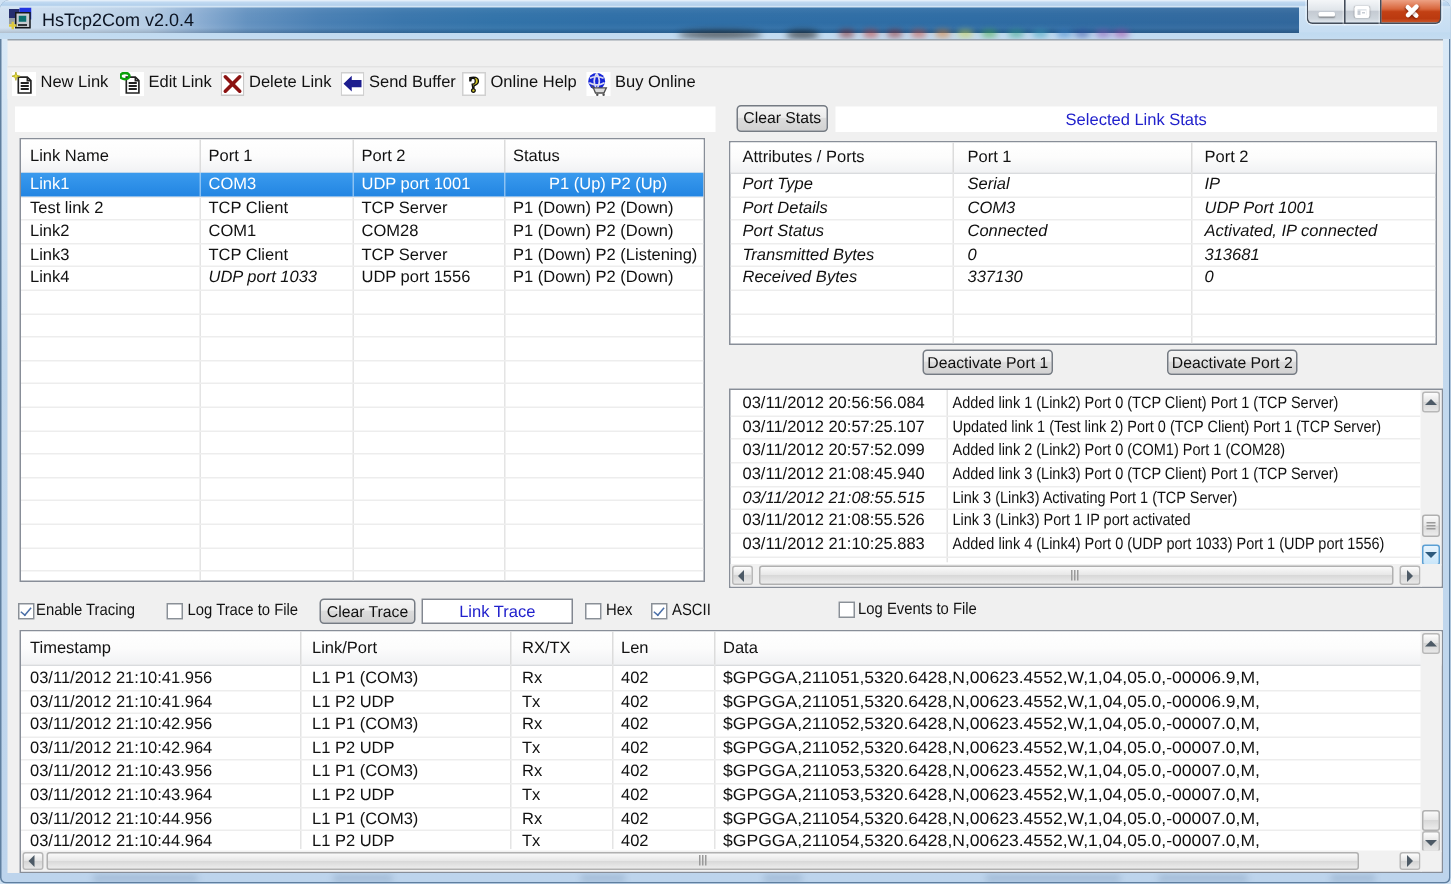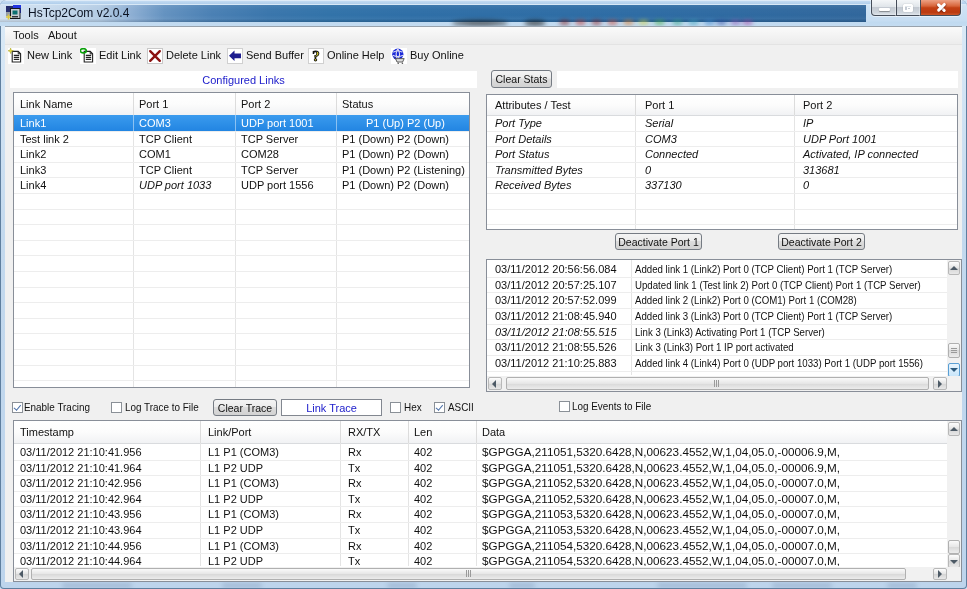--- a/index.html
+++ b/index.html
@@ -111,24 +111,20 @@
  <div id="client"></div>
  <div id="botsm" style="position:absolute;left:2px;top:582px;width:963px;height:6px;overflow:hidden;border-radius:0 0 4px 4px;">
       <div style="position: absolute; left: 60px; top: 1px; width: 70px; height: 5px; background: rgb(143, 169, 198); filter: blur(2px); opacity: 0.55; border-radius: 3px;"></div>
       <div style="position: absolute; left: 220px; top: 1px; width: 40px; height: 5px; background: rgb(143, 169, 198); filter: blur(2px); opacity: 0.55; border-radius: 3px;"></div>
       <div style="position: absolute; left: 385px; top: 1px; width: 30px; height: 5px; background: rgb(143, 169, 198); filter: blur(2px); opacity: 0.55; border-radius: 3px;"></div>
       <div style="position: absolute; left: 507px; top: 1px; width: 26px; height: 5px; background: rgb(143, 169, 198); filter: blur(2px); opacity: 0.55; border-radius: 3px;"></div>
       <div style="position: absolute; left: 655px; top: 1px; width: 90px; height: 5px; background: rgb(143, 169, 198); filter: blur(2px); opacity: 0.55; border-radius: 3px;"></div>
       <div style="position: absolute; left: 770px; top: 1px; width: 60px; height: 5px; background: rgb(143, 169, 198); filter: blur(2px); opacity: 0.55; border-radius: 3px;"></div>
       <div style="position: absolute; left: 885px; top: 1px; width: 30px; height: 5px; background: rgb(143, 169, 198); filter: blur(2px); opacity: 0.55; border-radius: 3px;"></div>
     </div>
- <div id="menubar">
-      <span style="left:8px;">Tools</span>
-      <span style="left:43px;">About</span>
-    </div>
  <div id="toolbar">
    <div class="tbi" style="left:3px;">
         <svg class="ic" viewBox="0 0 16 16">
      <path d="M4.2 3.4 h6 l2.4 2.4 V14 H4.2 z" fill="#fff" stroke="#222" stroke-width="1.1"></path>
      <path d="M10.2 3.4 v2.4 h2.4" fill="none" stroke="#222" stroke-width="1"></path>
      <path d="M5.8 7.3h5.4M5.8 9.3h5.4M5.8 11.3h5.4" stroke="#222" stroke-width="1.3"></path>
      <path d="M2.6 0 L3.2 2.2 L5.4 2.8 L3.2 3.4 L2.6 5.6 L2 3.4 L-0.2 2.8 L2 2.2 Z" fill="#ece23c" stroke="#a8a018" stroke-width="0.5"></path>
    </svg>
         <span class="tx">New Link</span>
       </div>
@@ -169,21 +165,20 @@
      <path d="M4.6 10.6 h8.6 l-1.6 3.4 h-5.6 z" fill="#dcdcdc" stroke="#505050" stroke-width="0.9"></path>
      <path d="M3.4 9.2 l1.2 1.4" stroke="#505050" stroke-width="1"></path>
      <circle cx="7.2" cy="15.2" r="0.8" fill="#505050"></circle>
           <circle cx="11.4" cy="15.2" r="0.8" fill="#505050"></circle>
    </svg>
         <span class="tx">Buy Online</span>
       </div>
  </div>
 
  <div class="whitebar" style="left:10px;top:71px;width:467px;height:17px;"></div>
- <div class="bluelabel abs" style="left:10px;top:74px;width:467px;">Configured Links</div>
  <div class="tbl" id="ltable" style="left:13px;top:92px;width:457px;height:296px;">
    <div class="hdr" style="height:22px;"></div>
    <div class="vline" style="left:119px;background:#dcdcdc;height:22px;"></div>
    <div class="vline" style="left:221px;background:#dcdcdc;height:22px;"></div>
    <div class="vline" style="left:322px;background:#dcdcdc;height:22px;"></div>
    <div class="hcell" style="left:6px;top:5px;">Link Name</div>
    <div class="hcell" style="left:125px;top:5px;">Port 1</div>
    <div class="hcell" style="left:227px;top:5px;">Port 2</div>
    <div class="hcell" style="left:328px;top:5px;">Status</div>
    <div id="lrows" style="position:absolute;left:0;top:22px;right:0;bottom:0;overflow:hidden;">
@@ -229,25 +224,26 @@
         <div class="cell" style="left: 328px; top: 48.8px;">P1 (Down) P2 (Listening)</div>
         <div class="cell" style="left: 6px; top: 64.4px;">Link4</div>
         <div class="cell" style="left: 125px; top: 64.4px; font-style: italic;">UDP port 1033</div>
         <div class="cell" style="left: 227px; top: 64.4px; text-align: right;">UDP port 1556</div>
         <div class="cell" style="left: 328px; top: 64.4px;">P1 (Down) P2 (Down)</div>
       </div>
  </div>
 
  <div class="btn" style="left:491px;top:70px;width:61px;height:18px;padding-top:2px;">Clear Stats</div>
  <div class="whitebar" style="left:557px;top:71px;width:401px;height:17px;"></div>
+ <div class="bluelabel abs" style="left:557px;top:74px;width:401px;">Selected Link Stats</div>
  <div class="tbl" id="stable" style="left:486px;top:94px;width:472px;height:136px;">
    <div class="hdr" style="height:20px;"></div>
    <div class="vline" style="left:148px;background:#dcdcdc;height:20px;"></div>
    <div class="vline" style="left:307px;background:#dcdcdc;height:20px;"></div>
-   <div class="hcell" style="left:8px;top:4px;">Attributes / Test</div>
+   <div class="hcell" style="left:8px;top:4px;">Attributes / Ports</div>
    <div class="hcell" style="left:158px;top:4px;">Port 1</div>
    <div class="hcell" style="left:316px;top:4px;">Port 2</div>
    <div id="srows" style="position:absolute;left:0;top:20px;right:0;bottom:0;overflow:hidden;font-style:italic;">
      <div class="vline" style="left:148px;"></div>
      <div class="vline" style="left:307px;"></div>
    <div class="hl" style="top: 16px;"></div>
         <div class="hl" style="top: 31px;"></div>
         <div class="hl" style="top: 47px;"></div>
         <div class="hl" style="top: 62px;"></div>
         <div class="hl" style="top: 78px;"></div>

